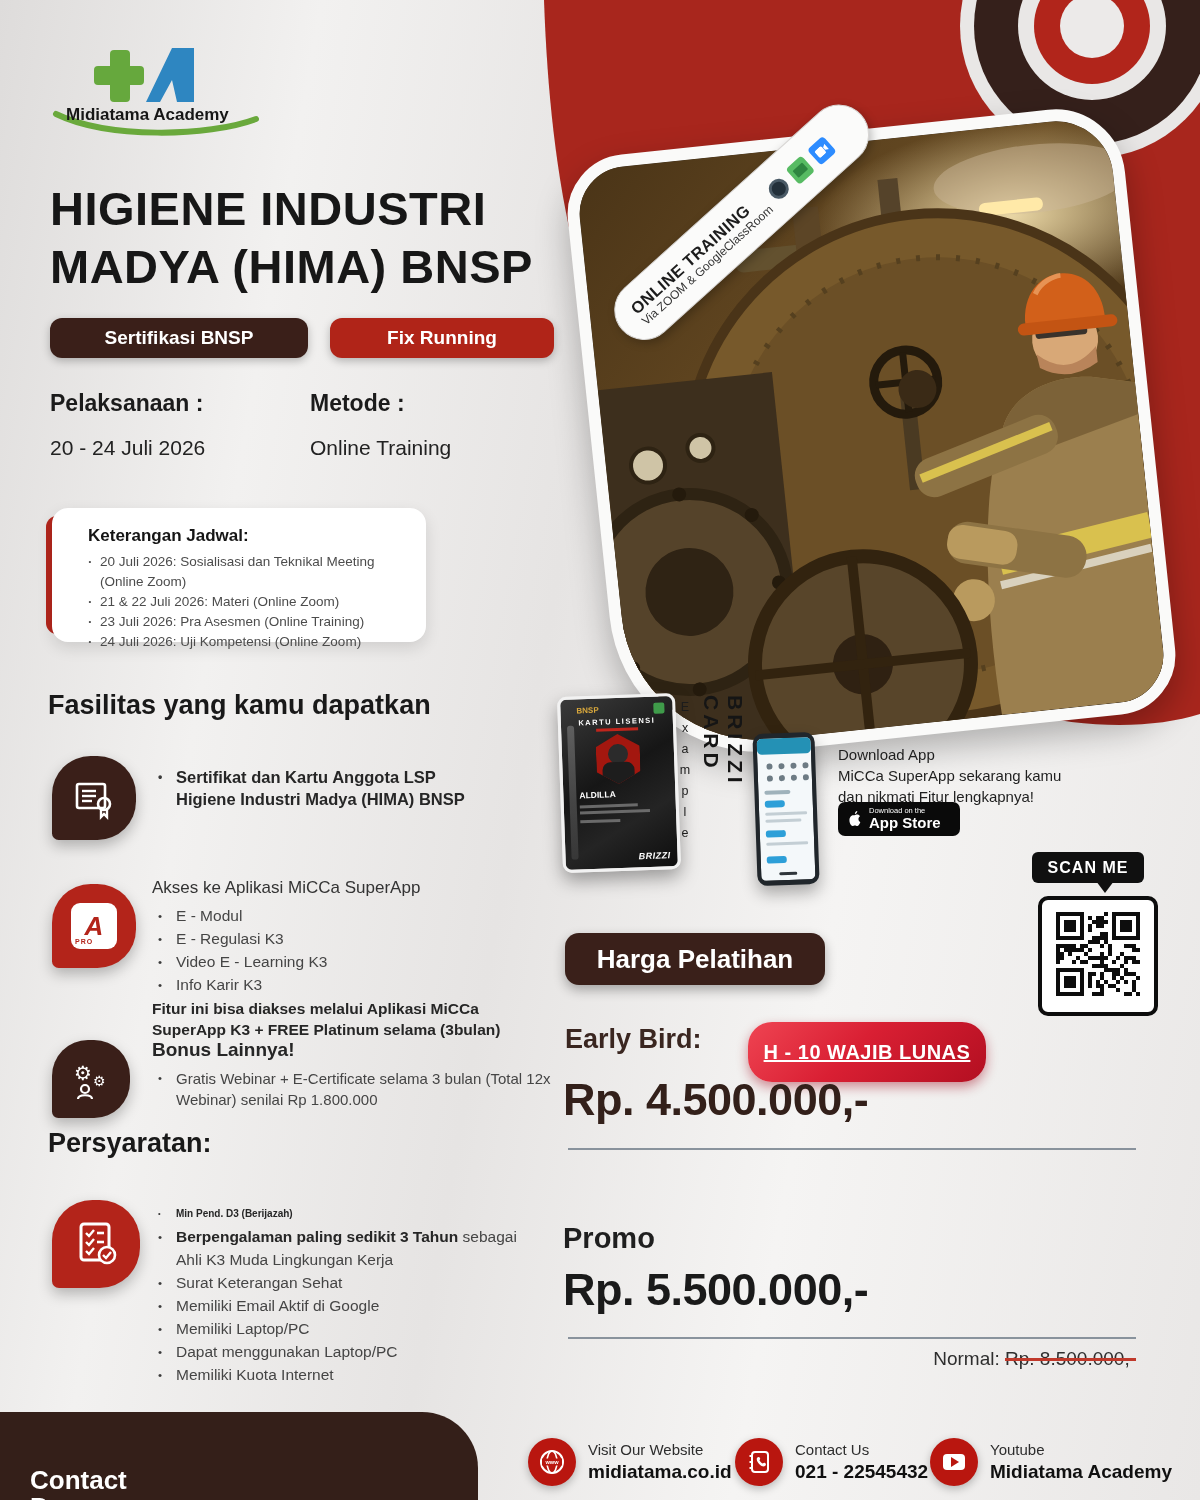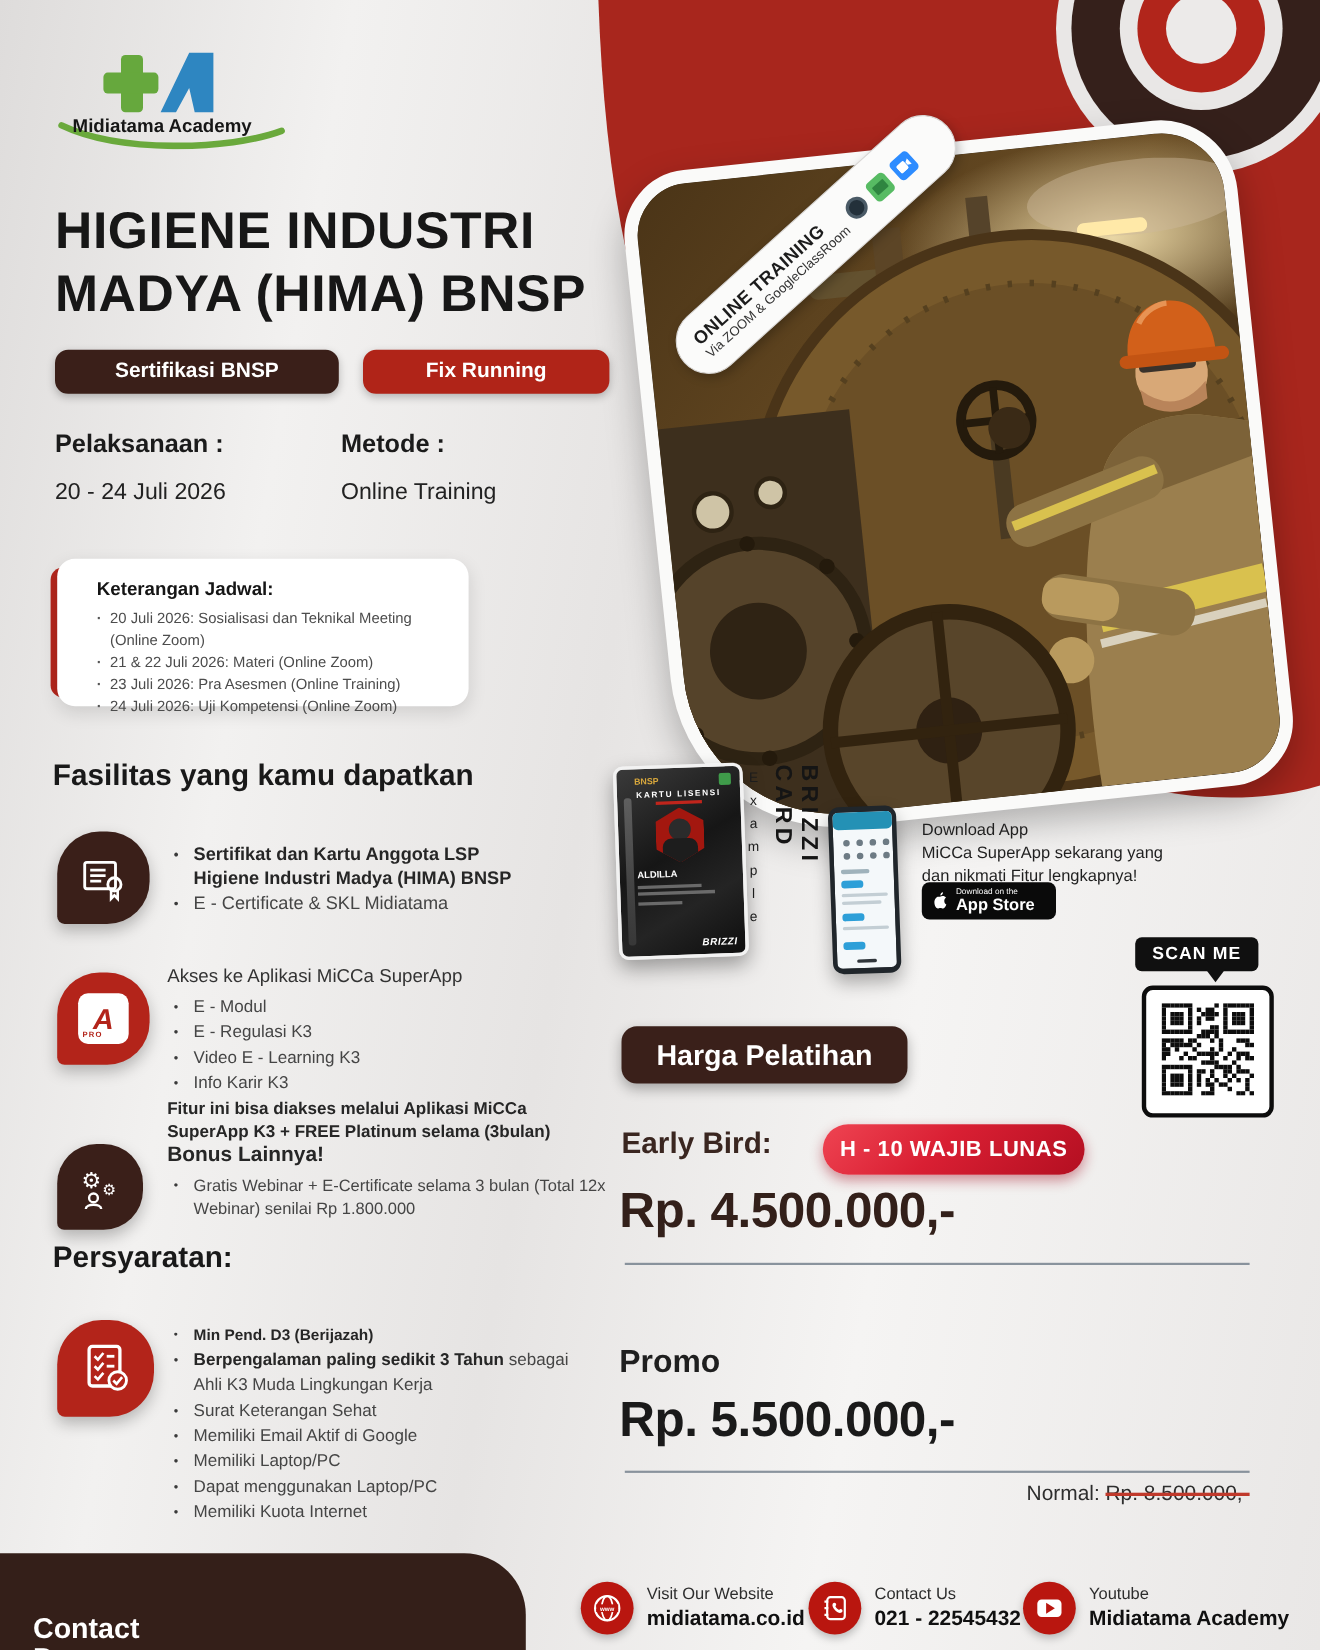--- a/index.html
+++ b/index.html
@@ -72,24 +72,24 @@
     color:#fff;font-size:16px;font-weight:800;letter-spacing:1px;display:flex;align-items:center;justify-content:center;}
   .scanptr{left:1096px;top:881px;width:0;height:0;border-left:9px solid transparent;border-right:9px solid transparent;border-top:12px solid #101010;}
   .qrbox{left:1038px;top:896px;width:112px;height:112px;background:#fff;border:4px solid #0d0d0d;border-radius:10px;
     display:flex;align-items:center;justify-content:center;}
 
   
   .hp-badge{left:565px;top:933px;width:260px;height:52px;background:#3a201a;border-radius:14px;
     display:flex;align-items:center;justify-content:center;color:#fff;font-size:26px;font-weight:800;
     box-shadow:0 5px 12px rgba(0,0,0,.3);}
   .early{font-size:27px;color:#3a2620;font-weight:600;}
-  .pill{left:748px;top:1022px;width:238px;height:46px;border-radius:24px;
+  .pill{left:748px;top:1022px;width:238px;height:60px;border-radius:24px;
     background:linear-gradient(135deg,#ef4452 0%,#d91f33 45%,#b30f21 100%);
     display:flex;align-items:center;justify-content:center;color:#fff;font-size:20px;font-weight:700;letter-spacing:.5px;
-    box-shadow:0 5px 12px rgba(160,10,30,.45);}
+    box-shadow:0 5px 12px rgba(160,10,30,.45);text-decoration:underline;}
   .price1{font-size:45px;font-weight:800;color:#33201a;letter-spacing:-.5px;}
   .price2{font-size:45px;font-weight:800;color:#1a1a1a;letter-spacing:-.5px;}
   .divider{height:2px;background:#77828e;opacity:.85;}
   .note{font-size:19px;color:#2e2e2e;}
   .note .red{color:#cf2b26;}
   .promo{font-size:29px;color:#1f1f1f;font-weight:600;}
   .strike{text-decoration:line-through;text-decoration-color:#c0392b;text-decoration-thickness:2.5px;}
 
   
   .cpbox{left:0;top:1412px;width:478px;height:88px;background:#341f19;border-radius:0 56px 0 0;}
@@ -252,21 +252,20 @@
       <line x1="11" y1="16" x2="25" y2="16" stroke="#fff" stroke-width="2.4"></line>
       <line x1="11" y1="21" x2="25" y2="21" stroke="#fff" stroke-width="2.4"></line>
       <line x1="11" y1="26" x2="21" y2="26" stroke="#fff" stroke-width="2.4"></line>
       <circle cx="33" cy="29" r="6" fill="none" stroke="#fff" stroke-width="2.6"></circle>
       <path d="M30,34 L30,42 L33,39 L36,42 L36,34" fill="none" stroke="#fff" stroke-width="2.4"></path>
     </svg>
   </div>
   <div class="abs" style="left:152px;top:766px;width:400px">
     <div class="li fb" style="font-size:16.5px;line-height:22px">Sertifikat dan Kartu Anggota LSP</div>
     <div class="fb" style="font-size:16.5px;line-height:22px;padding-left:24px">Higiene Industri Madya (HIMA) BNSP</div>
-    <div class="li fr" style="font-size:16.5px;line-height:22px">E - Certificate &amp; SKL Midiatama</div>
   </div>
 
   <div class="abs leaf" style="left:52px;top:884px;width:84px;height:84px;background:#b3241a">
     <div style="width:46px;height:46px;background:#fff;border-radius:9px;position:relative;display:flex;align-items:center;justify-content:center">
       <span style="color:#b3241a;font-weight:800;font-size:26px;font-style:italic">A</span>
       <span style="position:absolute;left:4px;bottom:4px;color:#b3241a;font-size:7px;font-weight:800;letter-spacing:1px">PRO</span>
     </div>
   </div>
   <div class="abs" style="left:152px;top:876px;width:420px">
     <div class="fr" style="font-size:17px;color:#333;line-height:24px">Akses ke Aplikasi MiCCa SuperApp</div>
@@ -299,21 +298,21 @@
       <path d="M15,14 l3,3 l5,-6" fill="none" stroke="#fff" stroke-width="2.4"></path>
       <line x1="26" y1="14" x2="33" y2="14" stroke="#fff" stroke-width="2.6"></line>
       <path d="M15,23 l3,3 l5,-6" fill="none" stroke="#fff" stroke-width="2.4"></path>
       <line x1="26" y1="23" x2="33" y2="23" stroke="#fff" stroke-width="2.6"></line>
       <path d="M15,32 l3,3 l5,-6" fill="none" stroke="#fff" stroke-width="2.4"></path>
       <circle cx="36" cy="36" r="8" fill="#b3241a" stroke="#fff" stroke-width="2.6"></circle>
       <path d="M32,36 l3,3 l5,-6" fill="none" stroke="#fff" stroke-width="2.4"></path>
     </svg>
   </div>
   <div class="abs" style="left:152px;top:1202px;width:420px">
-    <div class="li" style="font-size:14px;line-height:23px">
+    <div class="li" style="font-size:10px;line-height:23px">
       <span class="fb">Min Pend. D3 (Berijazah)</span>
     </div>
     <div class="li" style="font-size:15.5px;line-height:23px">
       <span class="fb">Berpengalaman paling sedikit 3 Tahun</span><span class="fr"> sebagai</span>
     </div>
     <div class="fr" style="font-size:15.5px;line-height:23px;padding-left:24px">Ahli K3 Muda Lingkungan Kerja</div>
     <div class="li fr" style="font-size:15.5px;line-height:23px">Surat Keterangan Sehat</div>
     <div class="li fr" style="font-size:15.5px;line-height:23px">Memiliki Email Aktif di Google</div>
     <div class="li fr" style="font-size:15.5px;line-height:23px">Memiliki Laptop/PC</div>
     <div class="li fr" style="font-size:15.5px;line-height:23px">Dapat menggunakan Laptop/PC</div>
@@ -360,21 +359,21 @@
       <rect x="6" y="74" width="42" height="3" rx="1.5" fill="#c3ced4"></rect>
       <rect x="6" y="81" width="36" height="3" rx="1.5" fill="#c3ced4"></rect>
       <rect x="6" y="92" width="20" height="7" rx="3" fill="#2d9fd8"></rect>
       <rect x="6" y="104" width="42" height="3" rx="1.5" fill="#c3ced4"></rect>
       <rect x="6" y="118" width="20" height="7" rx="3" fill="#2d9fd8"></rect>
       <rect x="18" y="134" width="18" height="3" rx="1.5" fill="#30363b"></rect>
     </svg>
   </div>
   <div class="abs" style="left:838px;top:744px;width:330px">
     <div class="dl-line">Download App</div>
-    <div class="dl-line">MiCCa SuperApp sekarang yang</div>
+    <div class="dl-line">MiCCa SuperApp sekarang kamu</div>
     <div class="dl-line">dan nikmati Fitur lengkapnya!</div>
   </div>
   <div class="abs store">
     <svg width="15" height="18" viewBox="0 0 16 19">
       <path d="M11,1 C11,2.6 9.8,4 8.4,4.2 C8.3,2.6 9.5,1.1 11,1 Z M8,5.4 C9,5.4 9.6,4.8 10.9,4.8 C12,4.8 13.2,5.4 13.9,6.5 C12.8,7.2 12.2,8.2 12.2,9.6 C12.2,11.2 13.1,12.4 14.2,12.9 C13.6,14.7 12.2,16.9 10.9,16.9 C9.9,16.9 9.6,16.3 8.4,16.3 C7.2,16.3 6.8,16.9 5.9,16.9 C4.5,16.9 2.6,14.3 2.6,10.9 C2.6,7.8 4.5,5.4 6.4,5.4 C7.3,5.4 7.3,5.4 8,5.4 Z" fill="#fff"></path>
     </svg>
     <div>
       <div class="s1">Download on the</div>
       <div class="s2">App Store</div>
     </div>

